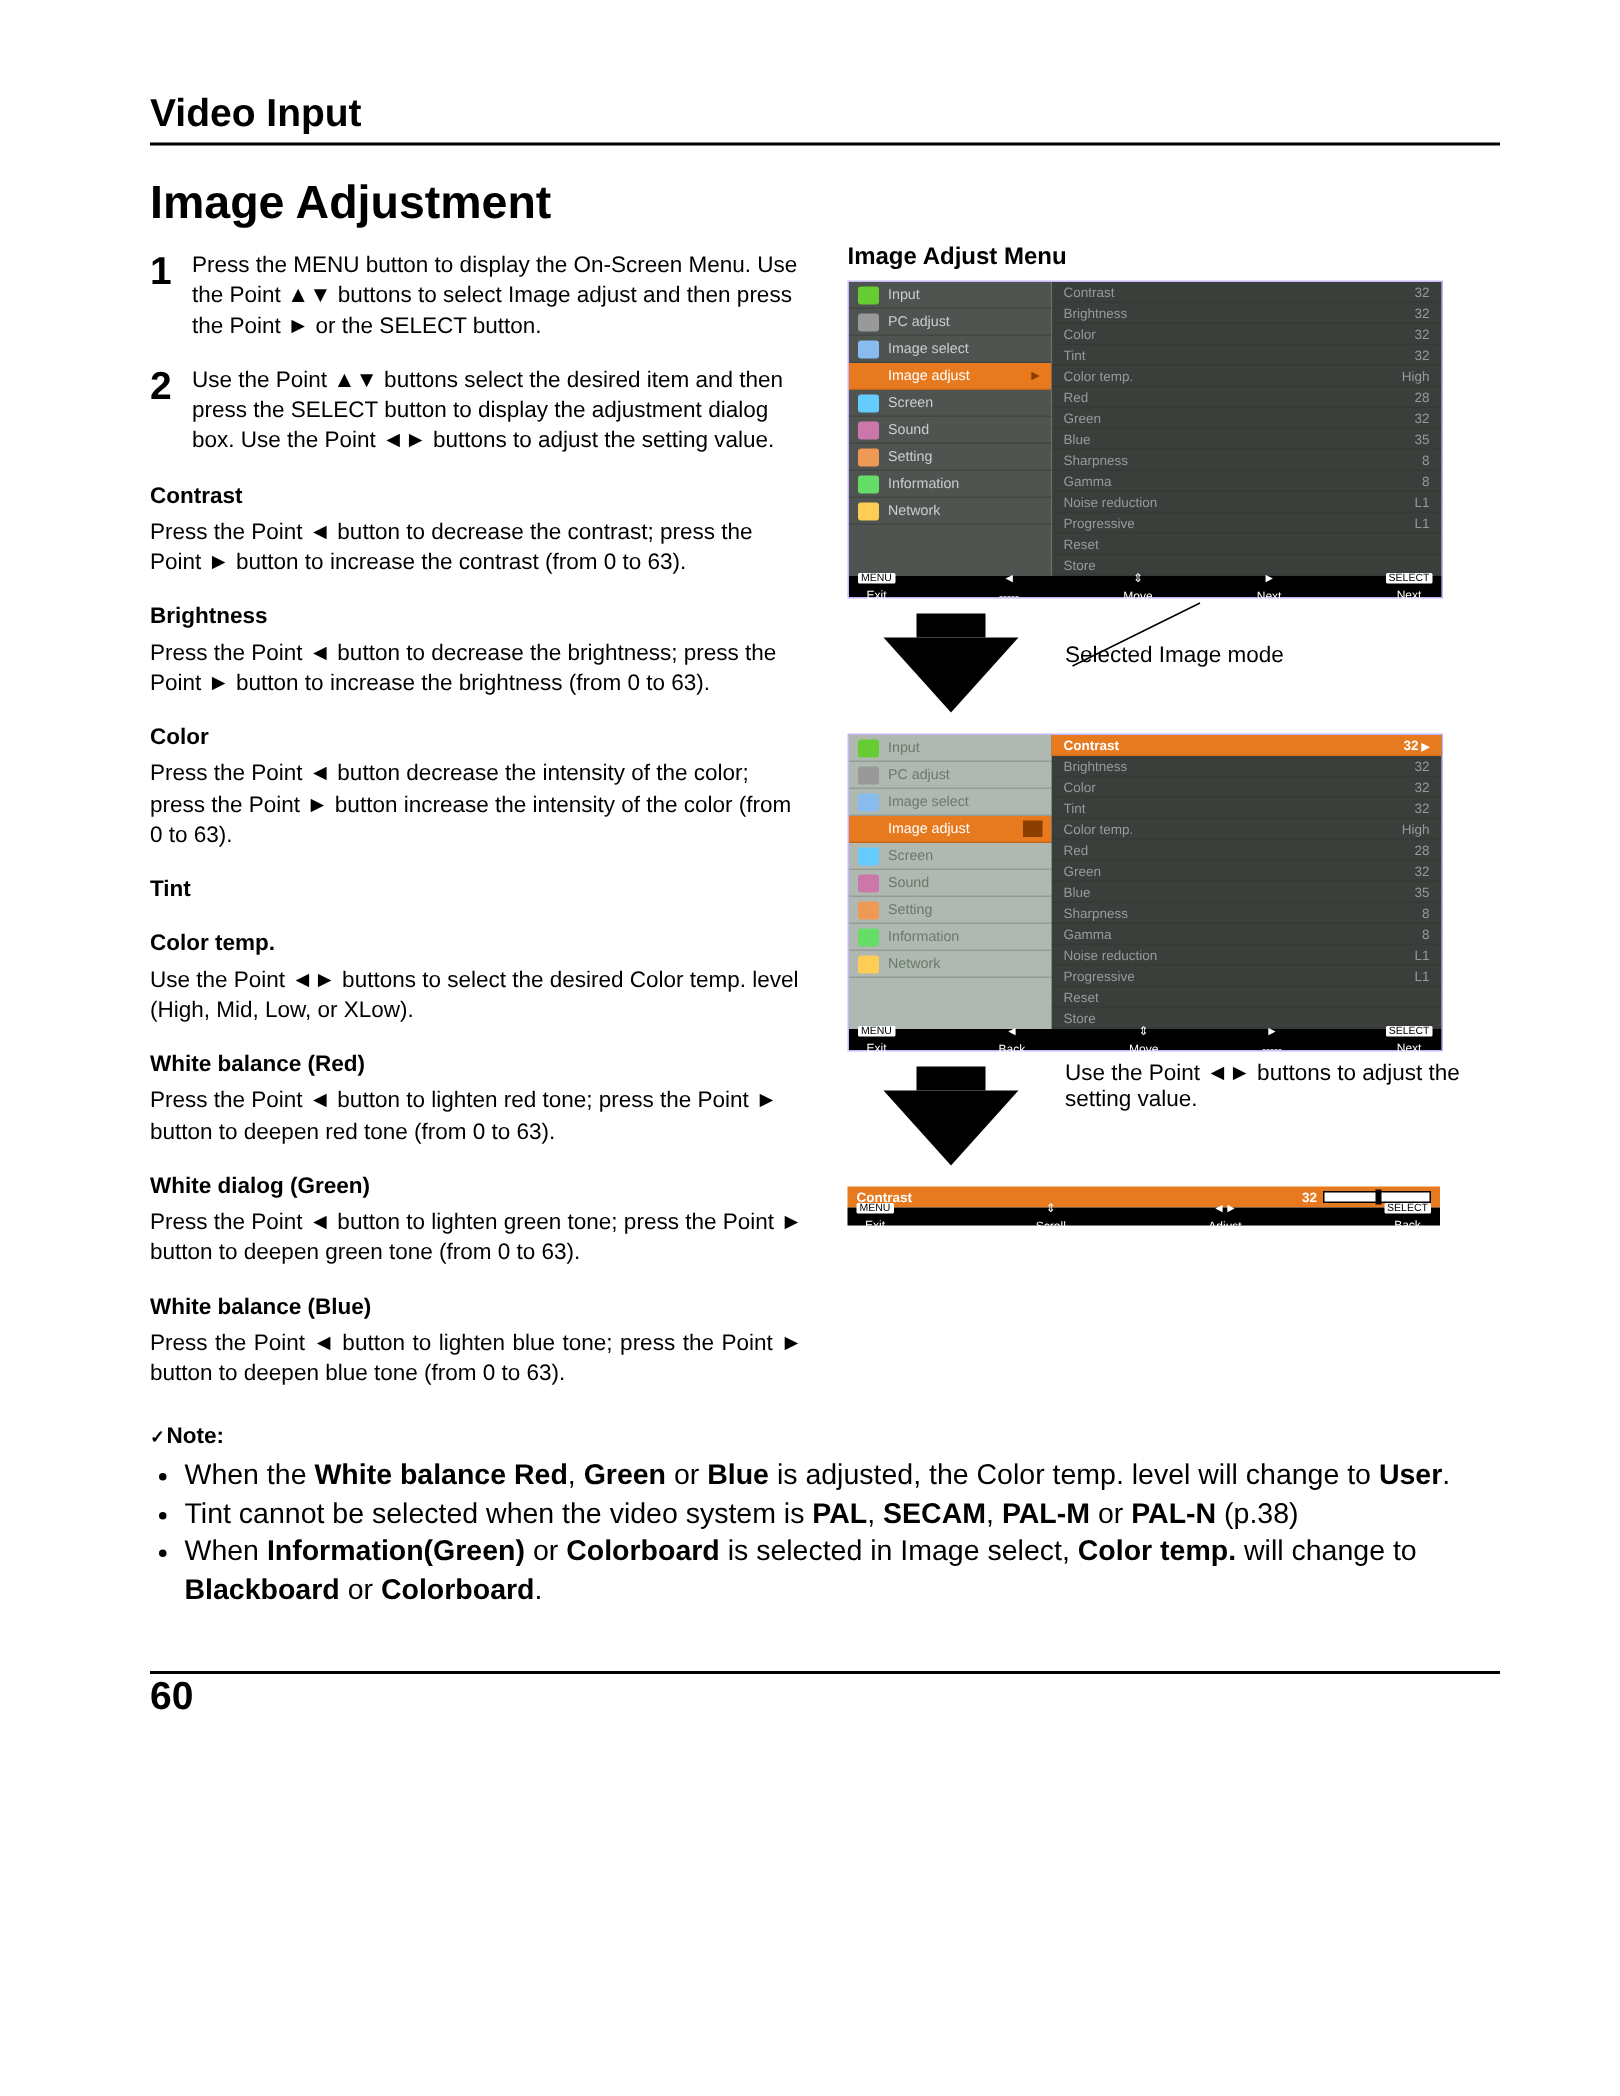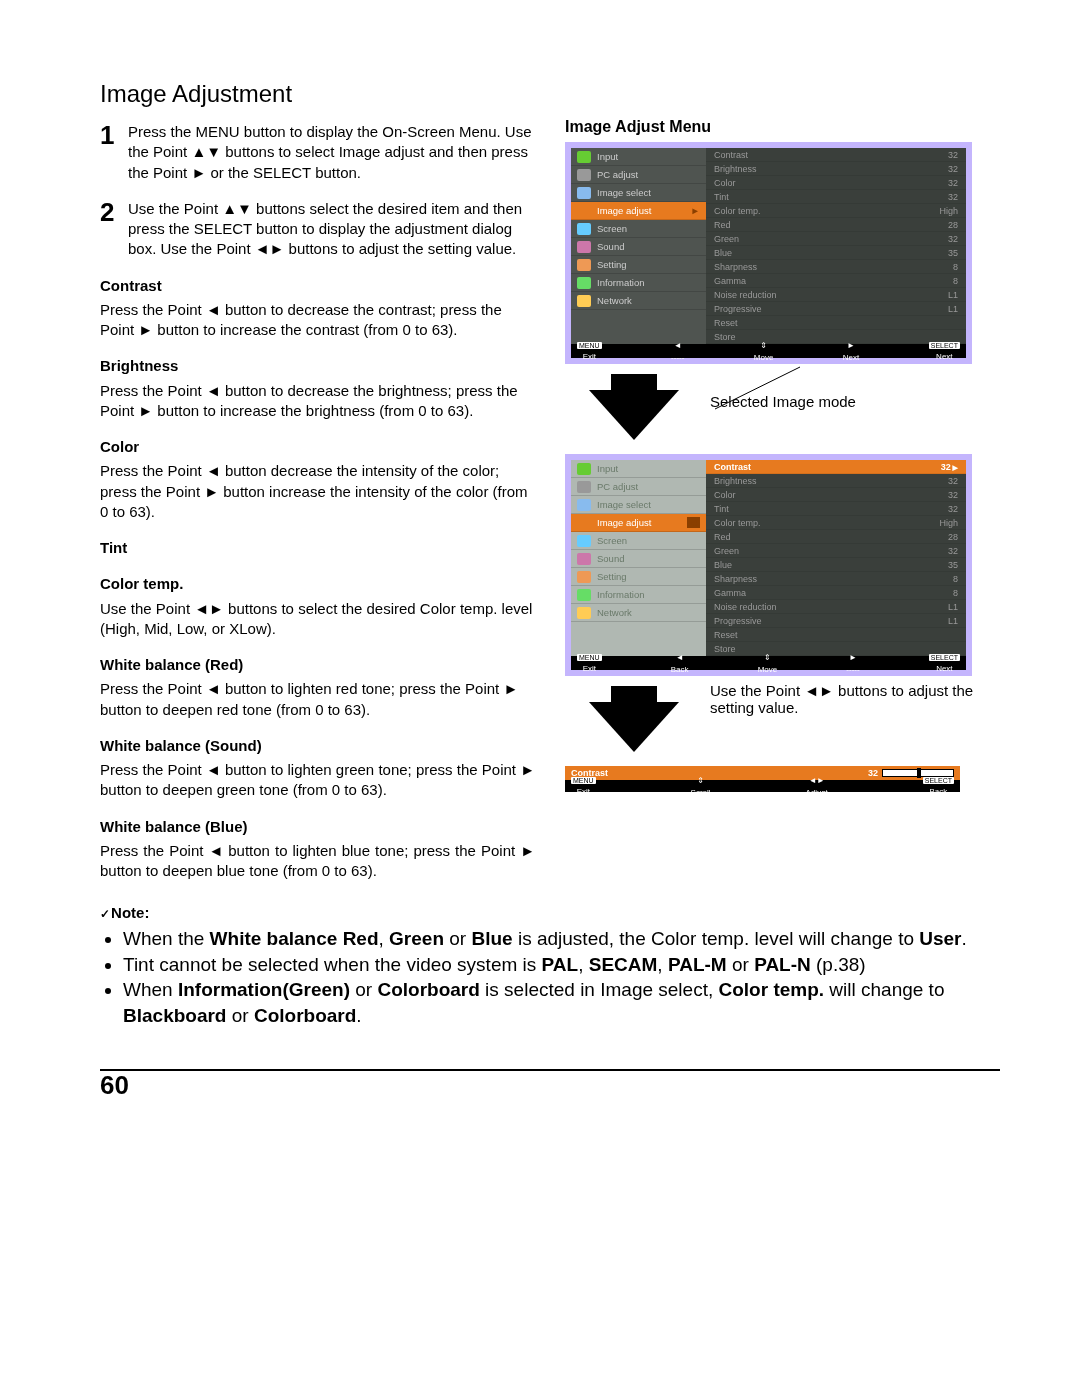--- a/index.html
+++ b/index.html
@@ -15,22 +15,22 @@
     position: relative;
   }
   .section-title {
     font-size: 26px;
     font-weight: bold;
     margin-bottom: 10px;
     border-bottom: 2px solid #000;
     padding-bottom: 4px;
   }
   .sub-title {
-    font-size: 24px;
-    font-weight: normal;
+    font-size: 31px;
+    font-weight: bold;
     margin: 20px 0 10px 0;
   }
   .columns {
     display: flex;
     gap: 30px;
   }
   .left-col {
     flex: 0 0 435px;
     font-size: 15px;
     line-height: 1.35;
@@ -95,21 +95,21 @@
     border-top: 2px solid #000;
     margin: 40px 0 0 0;
   }
 
   
   .menu {
     width: 395px;
     font-family: Arial, sans-serif;
     font-size: 9.5px;
     color: #ccc;
-    border: 6px solid #c4b5fd;
+    border: 1px solid #c4b5fd;
     text-align: right;
   }
   .menu-row {
     display: flex;
   }
   .menu-left {
     width: 135px;
     background: #4f5450;
   }
   .menu-left.light {
@@ -209,20 +209,21 @@
   .full-width {
     font-size:15px; line-height:1.38; margin-top:18px;
   }
   .b { font-weight: bold; }
   .right-inner { position: relative; }
 </style>
 </head>
 <body>
 
 <div class="page">
+  <div class="section-title">Video Input</div>
   <div class="sub-title">Image Adjustment</div>
 
   <div class="columns">
     <div class="left-col">
       <div class="step">
         <div class="step-num">1</div>
         <div class="step-text">Press the MENU button to display the On-Screen Menu. Use the Point ▲▼ buttons to select Image adjust and then press the Point ► or the SELECT button.</div>
       </div>
       <div class="step">
         <div class="step-num">2</div>
@@ -239,21 +240,21 @@
       <p class="param-p">Press the Point ◄ button decrease the intensity of the color; press the Point ► button increase the intensity of the color (from 0 to 63).</p>
 
       <div class="param-h">Tint</div>
 
       <div class="param-h">Color temp.</div>
       <p class="param-p">Use the Point ◄► buttons to select the desired Color temp. level (High, Mid, Low, or XLow).</p>
 
       <div class="param-h">White balance (Red)</div>
       <p class="param-p">Press the Point ◄ button to lighten red tone; press the Point ► button to deepen red tone (from 0 to 63).</p>
 
-      <div class="param-h">White balance (Sound)</div>
+      <div class="param-h">White dialog (Green)</div>
       <p class="param-p" style="text-align:justify">Press the Point ◄ button to lighten green tone; press the Point ► button to deepen green tone (from 0 to 63).</p>
 
       <div class="param-h">White balance (Blue)</div>
       <p class="param-p" style="text-align:justify">Press the Point ◄ button to lighten blue tone; press the Point ► button to deepen blue tone (from 0 to 63).</p>
     </div>
 
     <div class="right-col right-inner">
       <div class="right-title">Image Adjust Menu</div>
 
       <div class="menu">

